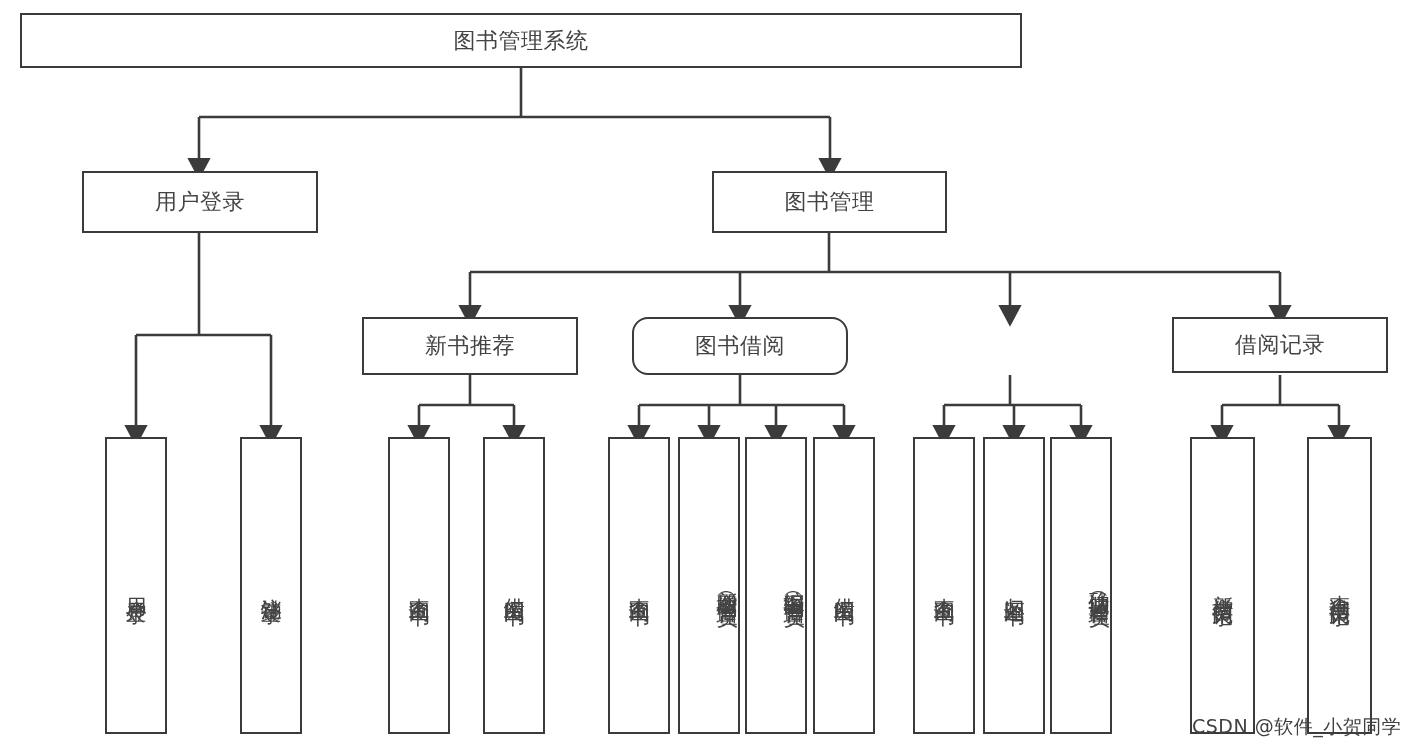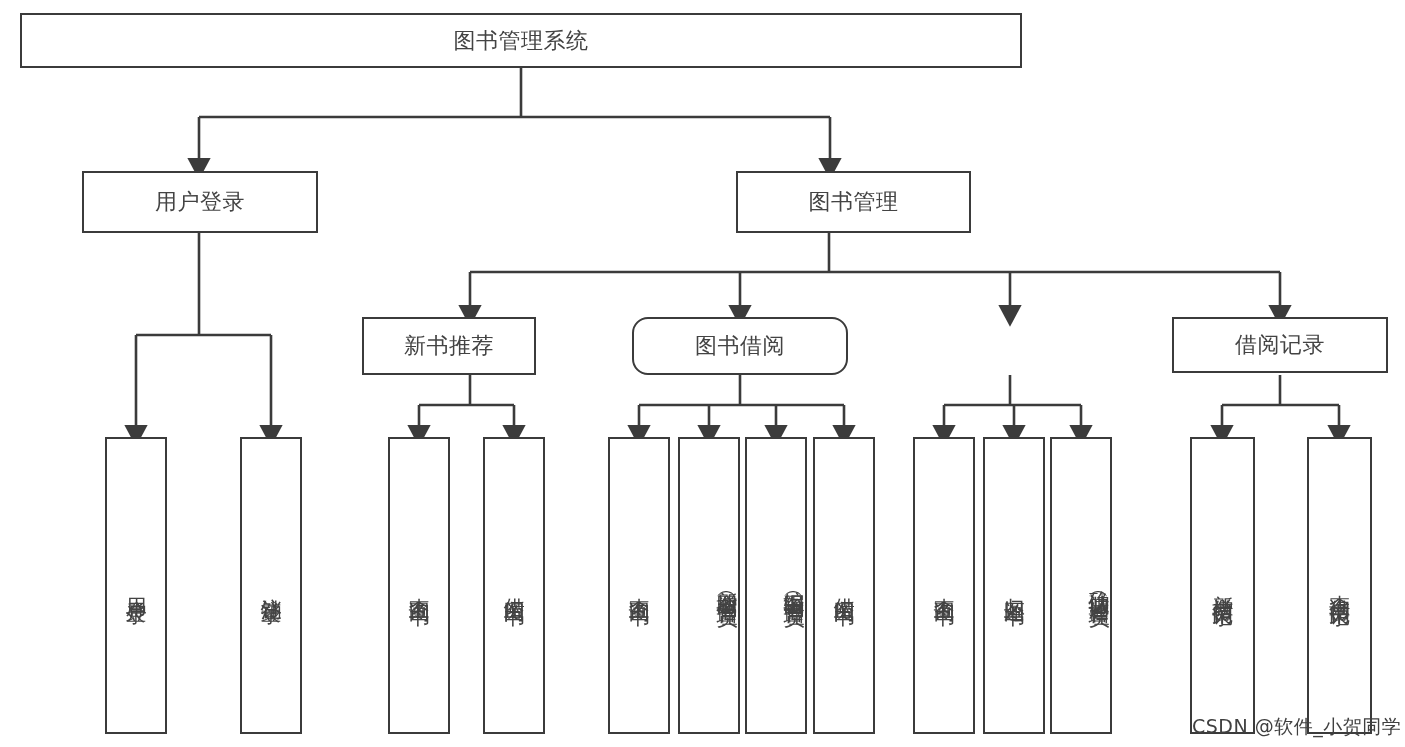--- a/index.html
+++ b/index.html
@@ -124,25 +124,25 @@
   </svg>
 
   <div class="node h" style="left:20px; top:13px; width:1002px; height:55px;">
     <span class="lbl">图书管理系统</span>
   </div>
 
   <div class="node h" style="left:82px; top:171px; width:236px; height:62px;">
     <span class="lbl">用户登录</span>
   </div>
 
-  <div class="node h" style="left:712px; top:171px; width:235px; height:62px;margin-left:24px;">
+  <div class="node h" style="left:712px; top:171px; width:235px; height:62px;">
     <span class="lbl">图书管理</span>
   </div>
 
-  <div class="node h" style="left:362px; top:317px; width:174px; height:58px;">
+  <div class="node h" style="left:362px; top:317px; width:216px; height:58px;">
     <span class="lbl">新书推荐</span>
   </div>
 
   <div class="node h" style="left:632px; top:317px; width:216px; height:58px;border-radius:16px;">
     <span class="lbl">图书借阅</span>
   </div>
 
 
   <div class="node h" style="left:1172px; top:317px; width:216px; height:56px;">
     <span class="lbl">借阅记录</span>

